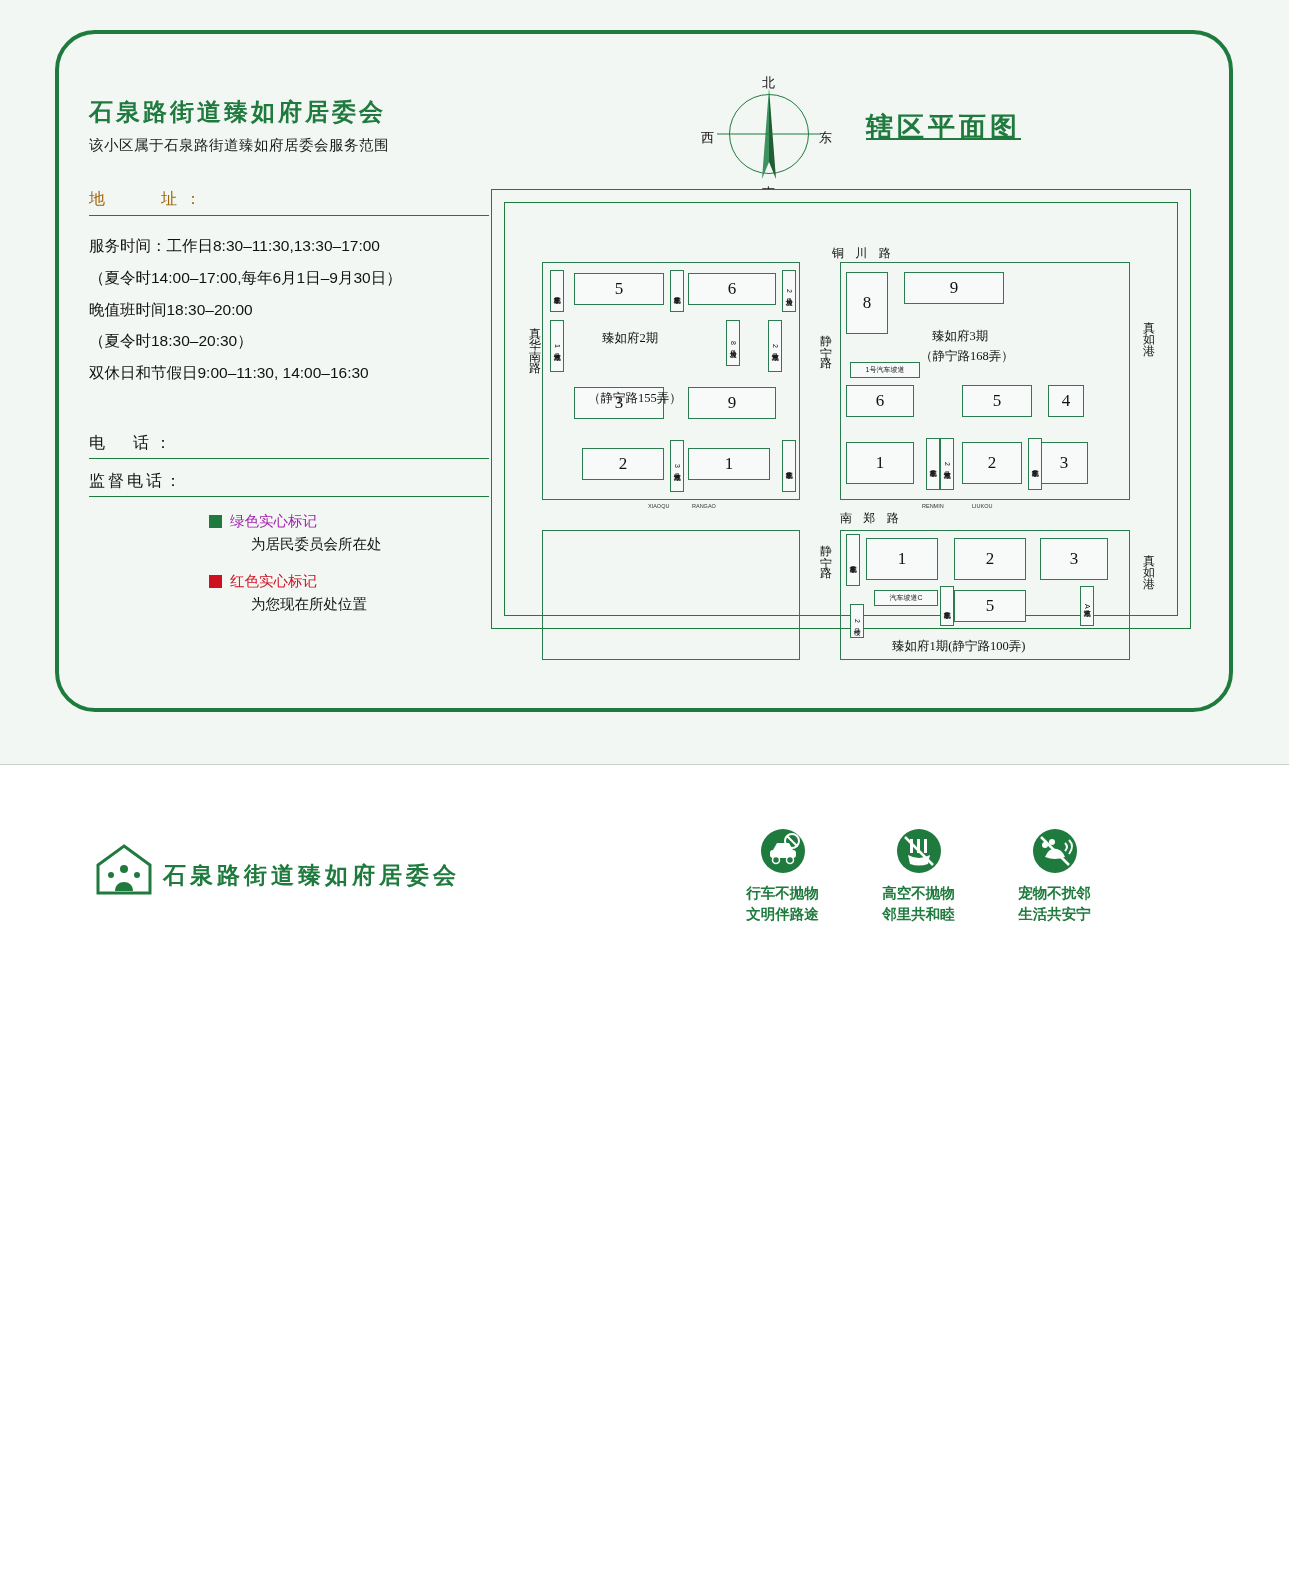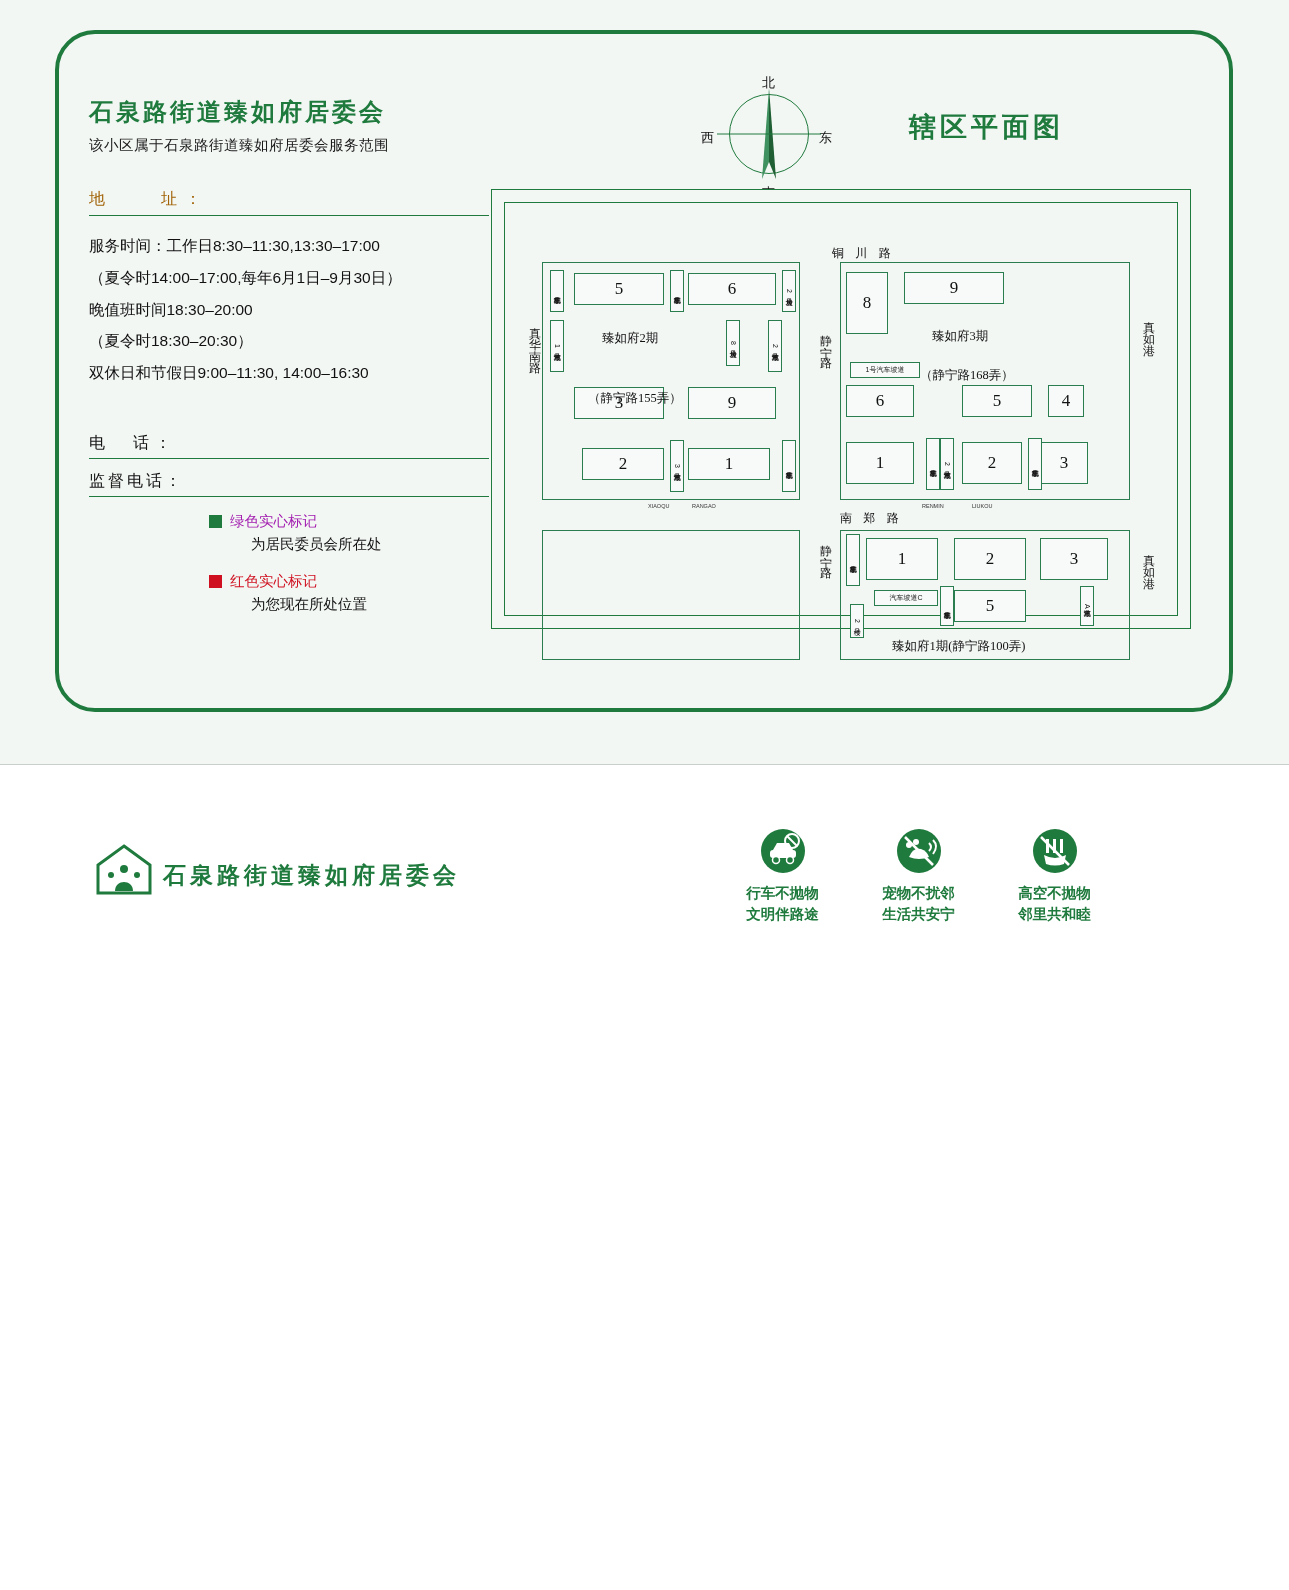--- a/index.html
+++ b/index.html
@@ -124,26 +124,27 @@
     position: absolute;
     left: 30px; top: 20px;
     width: 80px; height: 80px;
     border: 1.5px solid #1f7a3d;
     border-radius: 50%;
     box-sizing: border-box;
   }
   
   .plan-title {
     position: absolute;
-    left: 850px; top: 75px;
+    left: 807px; top: 75px;
     font-size: 27px;
     font-weight: bold;
     color: #1f7a3d;
     letter-spacing: 4px;
     font-family: "DejaVu Sans", sans-serif;
+    text-decoration: underline;
   }
 
   
   .map {
     position: absolute;
     left: 432px; top: 155px;
     width: 700px;
     height: 440px;
     border: 1.5px solid #1f7a3d;
     box-sizing: border-box;
@@ -357,21 +358,21 @@
       <div class="blk" style="left:354px; top:82px; width:42px; height:62px;">8</div>
       <div class="blk" style="left:412px; top:82px; width:100px; height:32px;">9</div>
       <div class="blk" style="left:354px; top:195px; width:68px; height:32px;">6</div>
       <div class="blk" style="left:470px; top:195px; width:70px; height:32px;">5</div>
       <div class="blk" style="left:556px; top:195px; width:36px; height:32px;">4</div>
       <div class="blk" style="left:354px; top:252px; width:68px; height:42px;">1</div>
       <div class="blk" style="left:470px; top:252px; width:60px; height:42px;">2</div>
       <div class="blk" style="left:548px; top:252px; width:48px; height:42px;">3</div>
 
       <div class="ph-label" style="left:440px; top:138px;">臻如府3期</div>
-      <div class="ph-label" style="left:428px; top:158px;margin-top:19px;">（静宁路168弄）</div>
+      <div class="ph-label" style="left:428px; top:158px;">（静宁路168弄）</div>
 
       <div class="tiny" style="left:358px; top:172px; width:70px; height:16px;">1号汽车坡道</div>
 
       <div class="tiny vert" style="left:434px; top:248px; width:14px; height:52px;">非机动车库</div>
       <div class="tiny vert" style="left:448px; top:248px; width:14px; height:52px;">2号汽车坡道</div>
       <div class="tiny vert" style="left:536px; top:248px; width:14px; height:52px;">非机动车库</div>
 
       <div class="blk" style="left:374px; top:348px; width:72px; height:42px;">1</div>
       <div class="blk" style="left:462px; top:348px; width:72px; height:42px;">2</div>
       <div class="blk" style="left:548px; top:348px; width:68px; height:42px;">3</div>
@@ -421,44 +422,44 @@
       <div class="txt">
         <div>行车不抛物</div>
         <div>文明伴路途</div>
       </div>
     </div>
 
     <div class="slogan">
       <div class="ico">
         <svg viewBox="0 0 48 48" width="48" height="48">
           <circle cx="24" cy="24" r="22" fill="#1f7a3d"></circle>
+          <rect x="15" y="12" width="3" height="14" fill="#fff"></rect>
+          <rect x="22" y="12" width="3" height="14" fill="#fff"></rect>
+          <rect x="29" y="12" width="3" height="14" fill="#fff"></rect>
+          <path d="M13 28 q11 6 22 0 l-2 9 q-9 3 -18 0 Z" fill="#fff"></path>
+          <line x1="10" y1="10" x2="38" y2="38" stroke="#fff" stroke-width="2.5"></line>
+        </svg>
+      </div>
+      <div class="txt">
+        <div>高空不抛物</div>
+        <div>邻里共和睦</div>
+      </div>
+    </div>
+
+    <div class="slogan">
+      <div class="ico">
+        <svg viewBox="0 0 48 48" width="48" height="48">
+          <circle cx="24" cy="24" r="22" fill="#1f7a3d"></circle>
           <path d="M14 30 q4 -10 12 -8 q6 2 8 8 q-10 4 -20 0 Z" fill="#fff"></path>
           <circle cx="14" cy="18" r="3" fill="#fff"></circle>
           <circle cx="21" cy="15" r="3" fill="#fff"></circle>
           <path d="M34 16 q4 4 0 8" fill="none" stroke="#fff" stroke-width="2"></path>
           <path d="M38 13 q6 6 0 14" fill="none" stroke="#fff" stroke-width="2"></path>
           <line x1="10" y1="10" x2="38" y2="38" stroke="#fff" stroke-width="2.5"></line>
         </svg>
       </div>
       <div class="txt">
         <div>宠物不扰邻</div>
         <div>生活共安宁</div>
       </div>
     </div>
-
-    <div class="slogan">
-      <div class="ico">
-        <svg viewBox="0 0 48 48" width="48" height="48">
-          <circle cx="24" cy="24" r="22" fill="#1f7a3d"></circle>
-          <rect x="15" y="12" width="3" height="14" fill="#fff"></rect>
-          <rect x="22" y="12" width="3" height="14" fill="#fff"></rect>
-          <rect x="29" y="12" width="3" height="14" fill="#fff"></rect>
-          <path d="M13 28 q11 6 22 0 l-2 9 q-9 3 -18 0 Z" fill="#fff"></path>
-          <line x1="10" y1="10" x2="38" y2="38" stroke="#fff" stroke-width="2.5"></line>
-        </svg>
-      </div>
-      <div class="txt">
-        <div>高空不抛物</div>
-        <div>邻里共和睦</div>
-      </div>
-    </div>
   </div>
 </div>
 
 </body></html>

